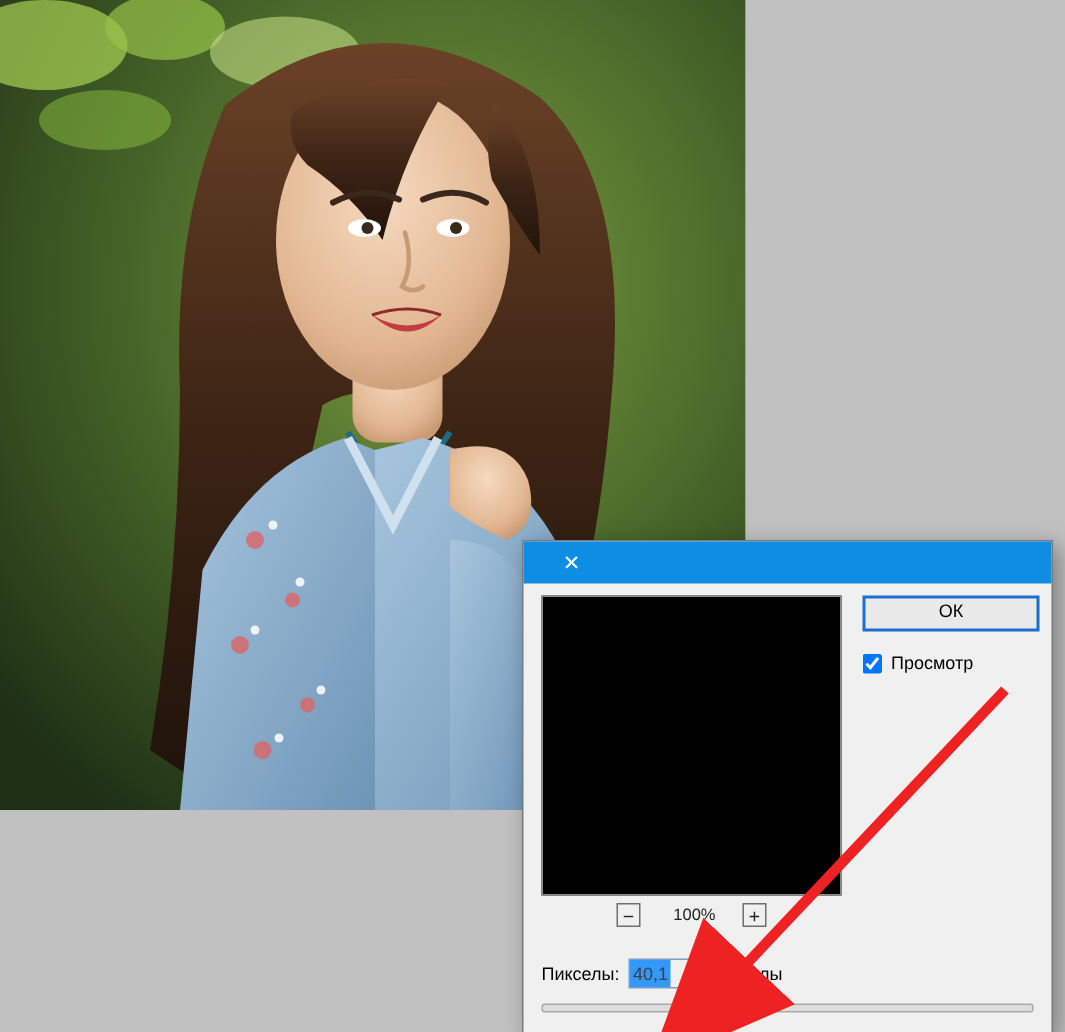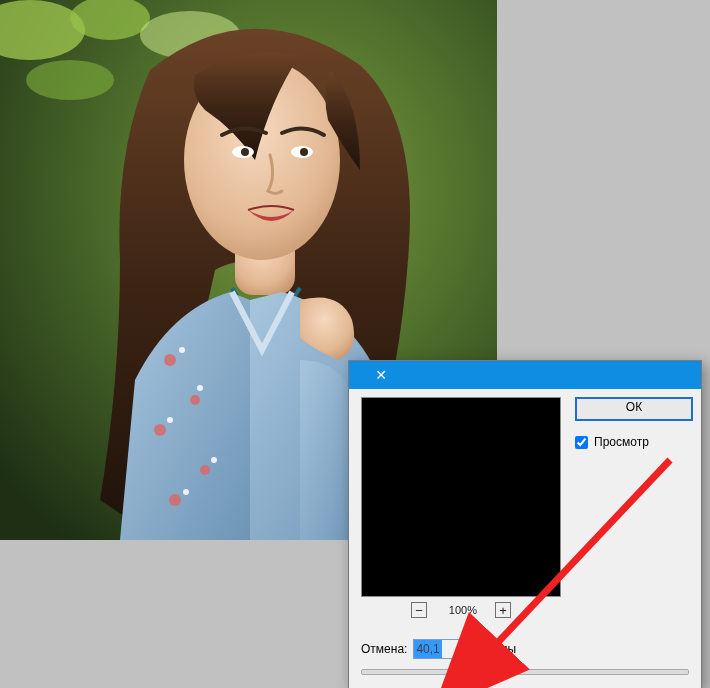--- a/index.html
+++ b/index.html
@@ -148,21 +148,21 @@
           </div>
       </div>
       <div class="right-col">
         <div class="btn default">ОК</div>
         <label class="check">
           <input type="checkbox" checked="" style="">
           <span>Просмотр</span>
         </label>
       </div>
       <div class="radius-row">
-        <span>Отмена:</span>
+        <span>Пикселы:</span>
         <span class="field"><span class="val">40,1</span></span>
         <span>Пикселы</span>
       </div>
       <div class="slider-row">
         <div class="track"></div>
         <div class="thumb"></div>
       </div>
     </div>
   </div>
 

